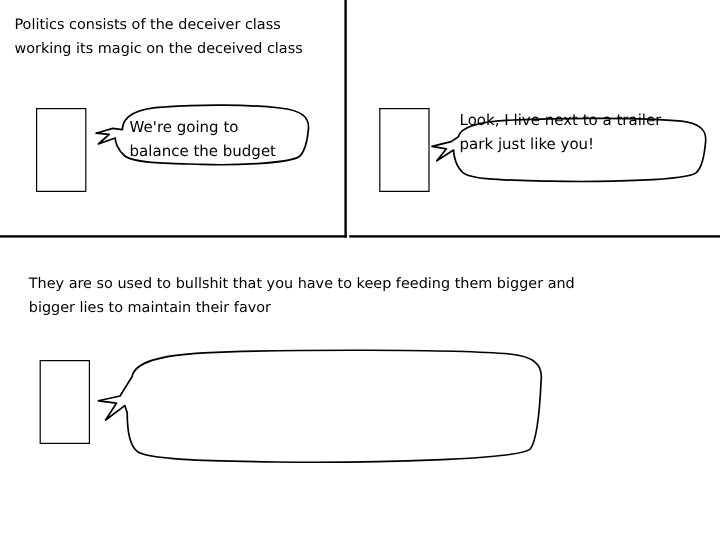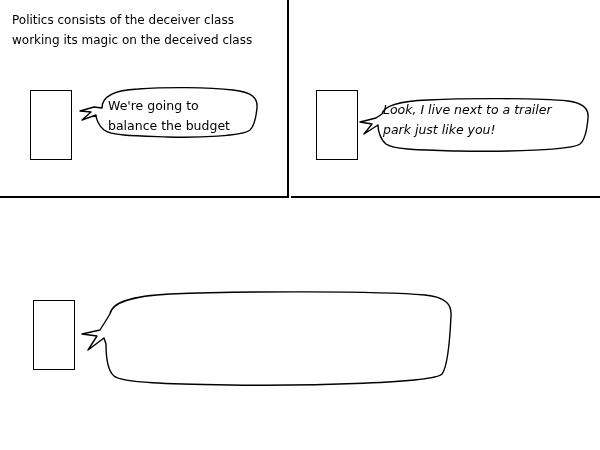--- a/index.html
+++ b/index.html
@@ -78,21 +78,21 @@
     stroke-linejoin: round;
   }
   .bubble-text {
     position: absolute;
     font-size: 12.5px;
     line-height: 20px;
     color: #000000;
     white-space: pre-line;
   }
   .bt-1 { left: 108px; top: 96px; width: 145px; }
-  .bt-2 { left: 383px; top: 100px; width: 195px; font-style: italic; }
+  .bt-2 { left: 383px; top: 90px; width: 195px; }
   .bt-3 { left: 120px; top: 303px; width: 320px; }
 </style>
 </head>
 <body>
 
 <div class="comic">
 
   <div class="panel panel-1">
   </div>
   <div class="caption cap-1">Politics consists of the deceiver class
@@ -108,18 +108,20 @@
   </div>
   <div class="figure fig-2"></div>
   <svg class="bubble-svg" style="left:358px; top:92px;" width="235" height="72" viewBox="0 0 235 72">
     <path class="bubble-path" d="M24,22 C26,13 44,9 70,8 C110,6 180,6 210,9 C226,11 231,17 230,26 C229,38 227,48 222,52 C214,58 150,60 100,59 C64,58 36,58 28,52 C22,47 20,38 20,33 L6,42 L14,32 L2,30 L18,26 Z"></path>
   </svg>
   <div class="bubble-text bt-2">Look, I live next to a trailer
 park just like you!</div>
 
   <div class="panel panel-3">
   </div>
+  <div class="caption cap-3">They are so used to bullshit that you have to keep feeding them bigger and
+bigger lies to maintain their favor</div>
   <div class="figure fig-3"></div>
   <svg class="bubble-svg" style="left:80px; top:288px;" width="375" height="108" viewBox="0 0 375 108">
     <path class="bubble-path" d="M30,26 C32,14 52,8 90,6 C160,3 300,3 345,7 C365,9 372,16 371,28 C370,50 368,78 362,86 C354,95 230,98 150,97 C90,96 42,95 34,88 C27,82 26,68 26,56 L24,50 L8,62 L17,48 L2,46 L20,42 Z"></path>
   </svg>
 
 </div>
 
 </body></html>

